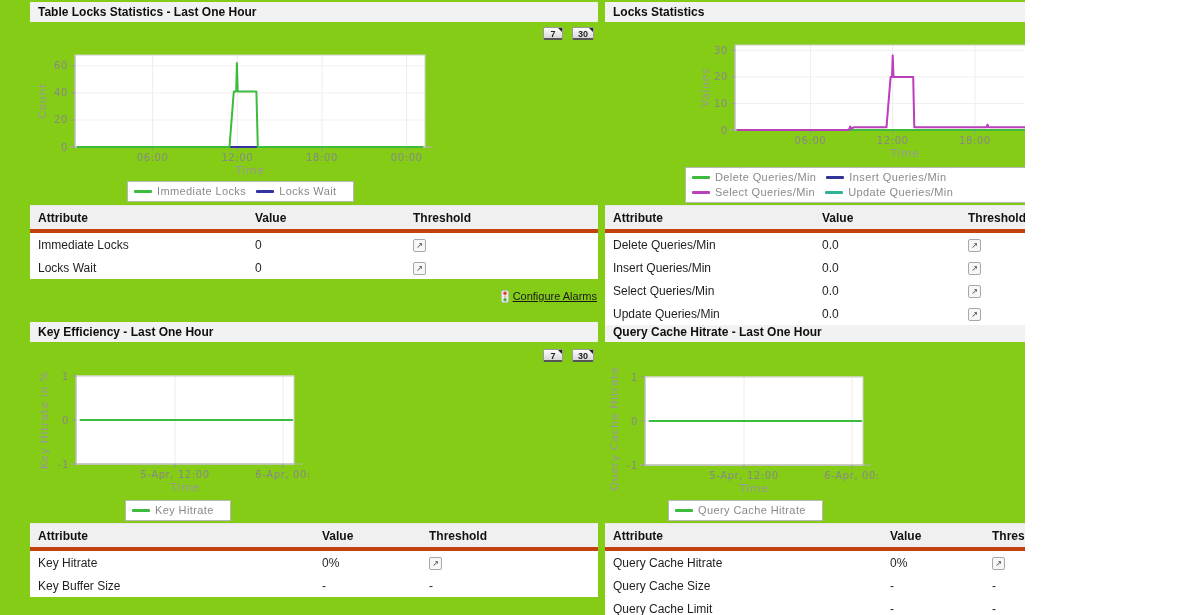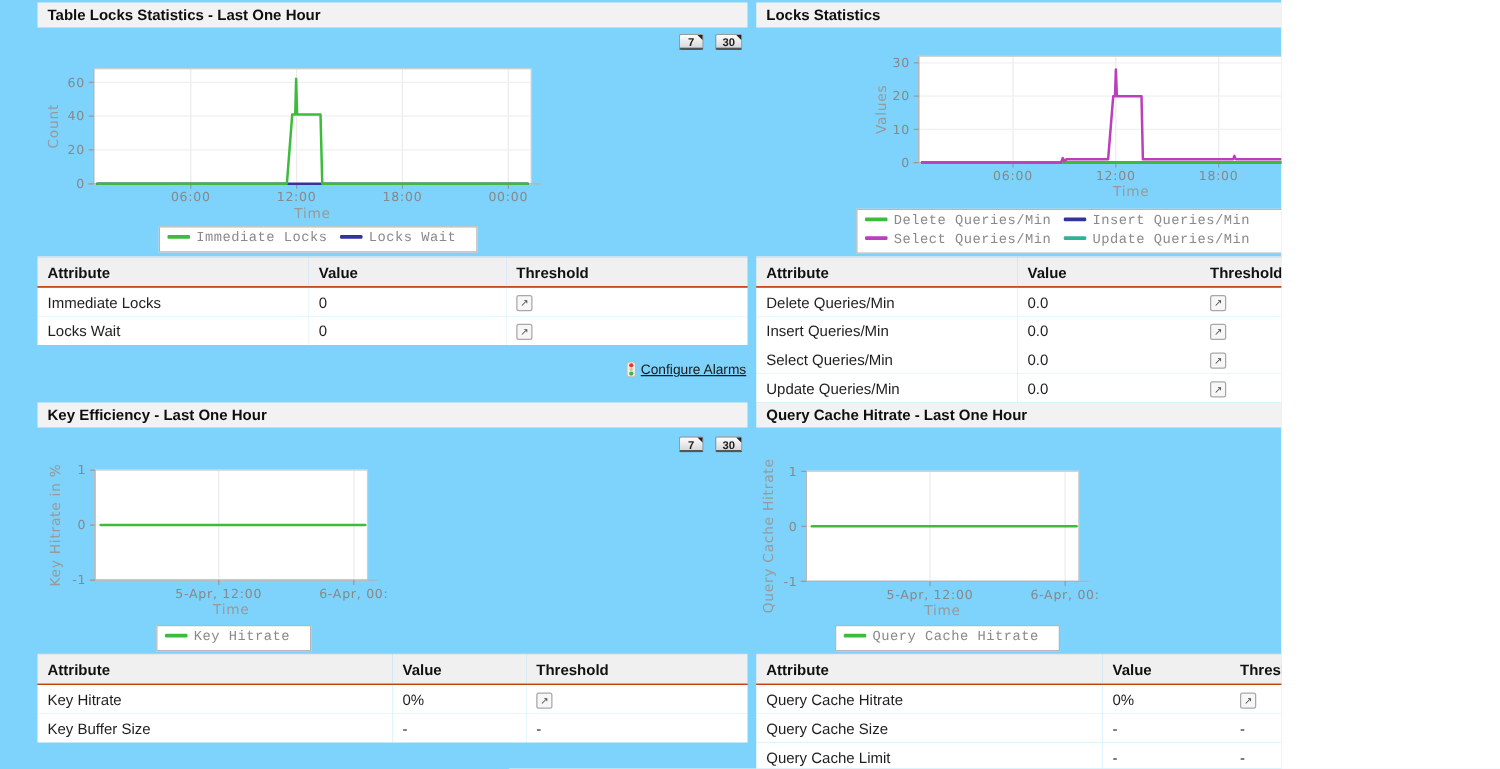--- a/index.html
+++ b/index.html
@@ -1,16 +1,16 @@
 <!DOCTYPE html>
 <html><head>
 <meta charset="utf-8">
 <style>
   html,body{margin:0;padding:0;background:#ffffff;}
-  .page{position:relative;width:1025px;height:615px;overflow:hidden;background:#7dd3fc;
+  .page{position:relative;width:1025px;height:615px;overflow:hidden;background:#84cc16;
         font-family:"Liberation Sans",sans-serif;}
 
   
   .titlebar{position:absolute;height:20px;line-height:20px;background:#f2f2f2;
             font-size:12px;font-weight:bold;color:#0f0f0f;padding-left:8px;box-sizing:border-box;}
   .tb1L{left:30px;top:2px;width:568px;}
   .tb1R{left:605px;top:2px;width:563px;}
   .tb2L{left:30px;top:322px;width:568px;}
   .tb2R{left:605px;top:322px;width:563px;}
 
@@ -22,30 +22,30 @@
   .pb .pb-arrow{position:absolute;top:0px;right:0px;width:0;height:0;
       border-top:4px solid #222;border-left:4px solid transparent;}
   #pb-tl-7{left:543px;top:27px;}   #pb-tl-30{left:572px;top:27px;width:22px;}
   #pb-ke-7{left:543px;top:349px;}  #pb-ke-30{left:572px;top:349px;width:22px;}
   #pb-qc-7{left:1111px;top:349px;} #pb-qc-30{left:1140px;top:349px;width:22px;}
 
   
   .chart-svg{position:absolute;}
   .legend{position:absolute;border:1px solid #b7b7b7;background:#fff;padding:2px 6px;
           font-size:11px;color:#8a8a8a;letter-spacing:.4px;line-height:15px;
-          font-family:Liberation Mono, monospace;box-sizing:border-box;}
+          font-family:Liberation Sans, sans-serif;box-sizing:border-box;}
   .l-item{display:inline-block;margin-right:10px;white-space:nowrap;}
   .l-swatch{display:inline-block;width:18px;height:3px;border-radius:1px;
             vertical-align:middle;margin-right:5px;position:relative;top:-1px;}
 
   
   .tbl{position:absolute;}
   .tbl table{width:100%;border-collapse:collapse;table-layout:fixed;}
   .tbl th{height:23px;background:#f0f0f0;text-align:left;font-size:12px;font-weight:bold;
-          color:#111;padding:0 0 0 8px;border-top:1px solid #e7e7e7;border-bottom:1px solid #c2410c;}
+          color:#111;padding:0 0 0 8px;border-top:1px solid #e7e7e7;border-bottom:4px solid #c2410c;}
   .tbl td{height:23px;font-size:12px;color:#1e1e1e;padding:0 0 0 8px;background:#fff;}
   .tblTopL{left:30px;top:205px;width:568px;}
   .tblTopR{left:605px;top:205px;width:563px;}
   .tblBotL{left:30px;top:523px;width:568px;}
   .tblBotR{left:605px;top:523px;width:563px;}
   .tblTopL col.c1{width:217px;} .tblTopL col.c2{width:158px;}
   .tblTopR col.c1{width:209px;} .tblTopR col.c2{width:146px;}
   .tblBotL col.c1{width:284px;} .tblBotL col.c2{width:107px;}
   .tblBotR col.c1{width:277px;} .tblBotR col.c2{width:102px;}
 

